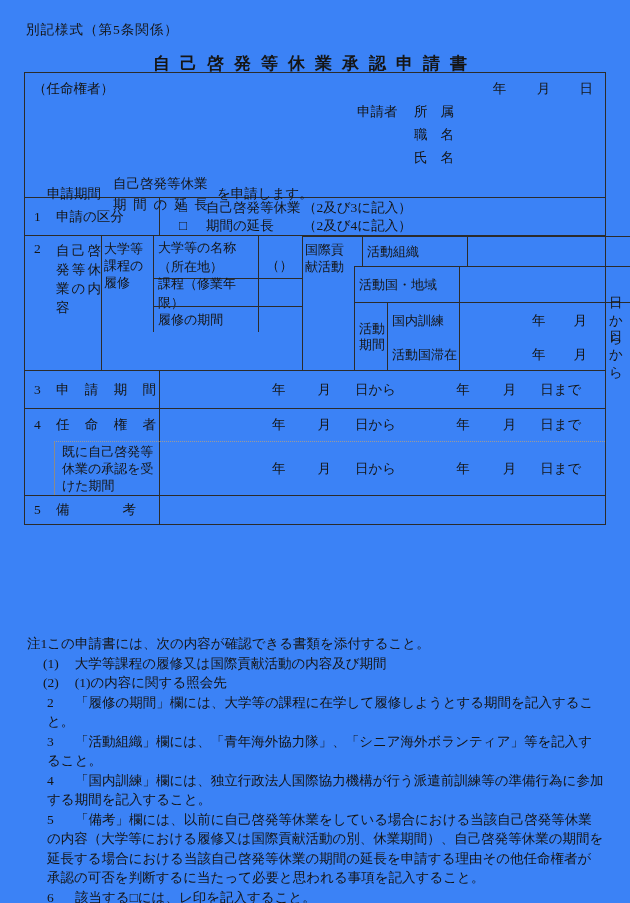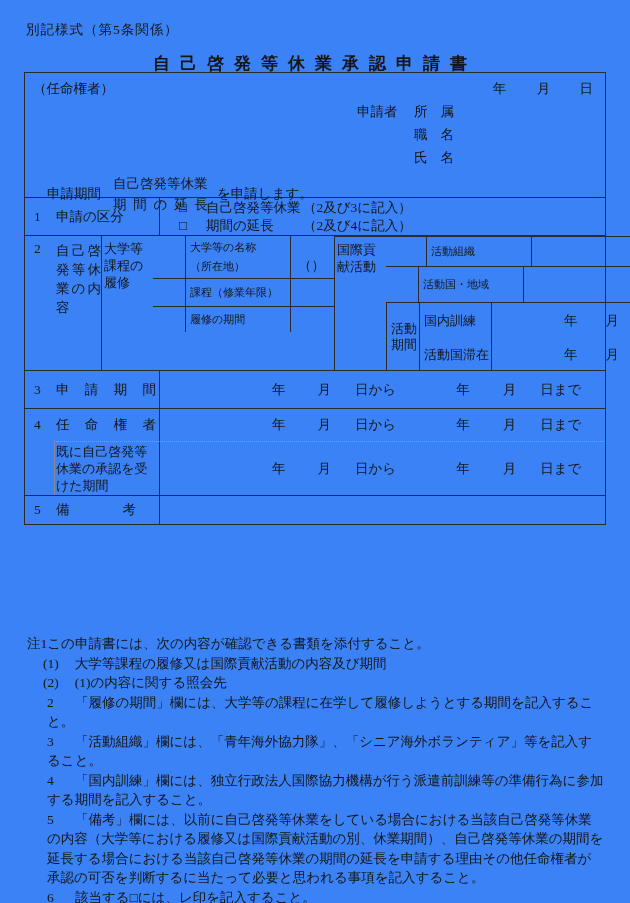--- a/index.html
+++ b/index.html
@@ -53,21 +53,21 @@
   .r2-col1{width:84px;display:flex;padding-top:5px;}
   .r2-num{margin-left:9px;width:22px;}
   .r2-title{width:45px;text-align:justify;text-align-last:justify;line-height:19px;}
   .r2-col2{flex:1;display:flex;flex-direction:row;}
   .sec{display:flex;}
   .sec-b{border-top:1px solid #2b2b2b;}
   .sec-label{width:52px;border-left:1px solid #2b2b2b;padding:4px 0 0 2px;font-size:13px;line-height:17px;}
   .sec-rows{flex:1;display:flex;flex-direction:column;}
   .frow{display:flex;}
   .frow.bt{border-top:1px solid #2b2b2b;}
-  .flabel{width:105px;border-left:1px solid #2b2b2b;display:flex;flex-direction:column;justify-content:center;padding-left:4px;font-size:11px;line-height:19px;margin-left:32px;}
+  .flabel{width:105px;border-left:1px solid #2b2b2b;display:flex;flex-direction:column;justify-content:center;padding-left:4px;font-size:13px;line-height:19px;}
   .fvalue{flex:1;border-left:1px solid #2b2b2b;}
   .h42{height:42px;} .h28{height:28px;} .h26{height:26px;} .h29{height:29px;padding-left:8px;} .h36{height:36px;} .h31{height:31px;}
   .pv{display:flex;flex-direction:column;justify-content:flex-end;}
   .parens{display:flex;justify-content:space-between;padding:0 9px 3px 7px;}
   .pgroup{display:flex;border-top:1px solid #2b2b2b;}
   .pg-label{width:33px;border-left:1px solid #2b2b2b;display:flex;align-items:center;padding-left:4px;font-size:13px;line-height:16px;}
   .pg-rows{flex:1;display:flex;flex-direction:column;}
   .pg-row{display:flex;}
   .pg-flabel{width:72px;border-left:1px solid #2b2b2b;display:flex;align-items:center;padding-left:4px;font-size:13px;}
 
@@ -79,21 +79,21 @@
   .d-inner{padding-left:72px;}
   .d-inner .s1{margin-right:28px;} .d-inner .s2{margin-right:22px;} .d-inner .s3{margin-right:54px;}
   .d-inner .s4{margin-right:28px;} .d-inner .s5{margin-right:22px;}
 
   .r3{height:38px;} .r4{height:33px;border-bottom:none;} .r5{height:29px;}
 
   
   .subrow{display:flex;height:54px;border-top:none;}
   .substrip{width:29px;}
   .subbox{width:105px;border-left:1px solid #8a8a8a;border-top:1px dotted #9a9a9a;
-    font-size:13px;line-height:17px;padding:1px 0 0 1px;}
+    font-size:13px;line-height:17px;padding:1px 0 0 7px;}
   .subvalue{flex:1;border-left:1px solid #2b2b2b;border-top:1px dotted #9a9a9a;}
 
   
   .notes{position:absolute;left:0;top:634px;width:604px;line-height:19.5px;}
   .note{margin-left:47px;}
   .note-l0{margin-left:27px;}
   .note-l1p{margin-left:43px;}
   .note .num{}
   .note-l1 .num{display:inline-block;min-width:9px;margin-right:19px;}
   .note-l1p .num{margin-right:16px;}

